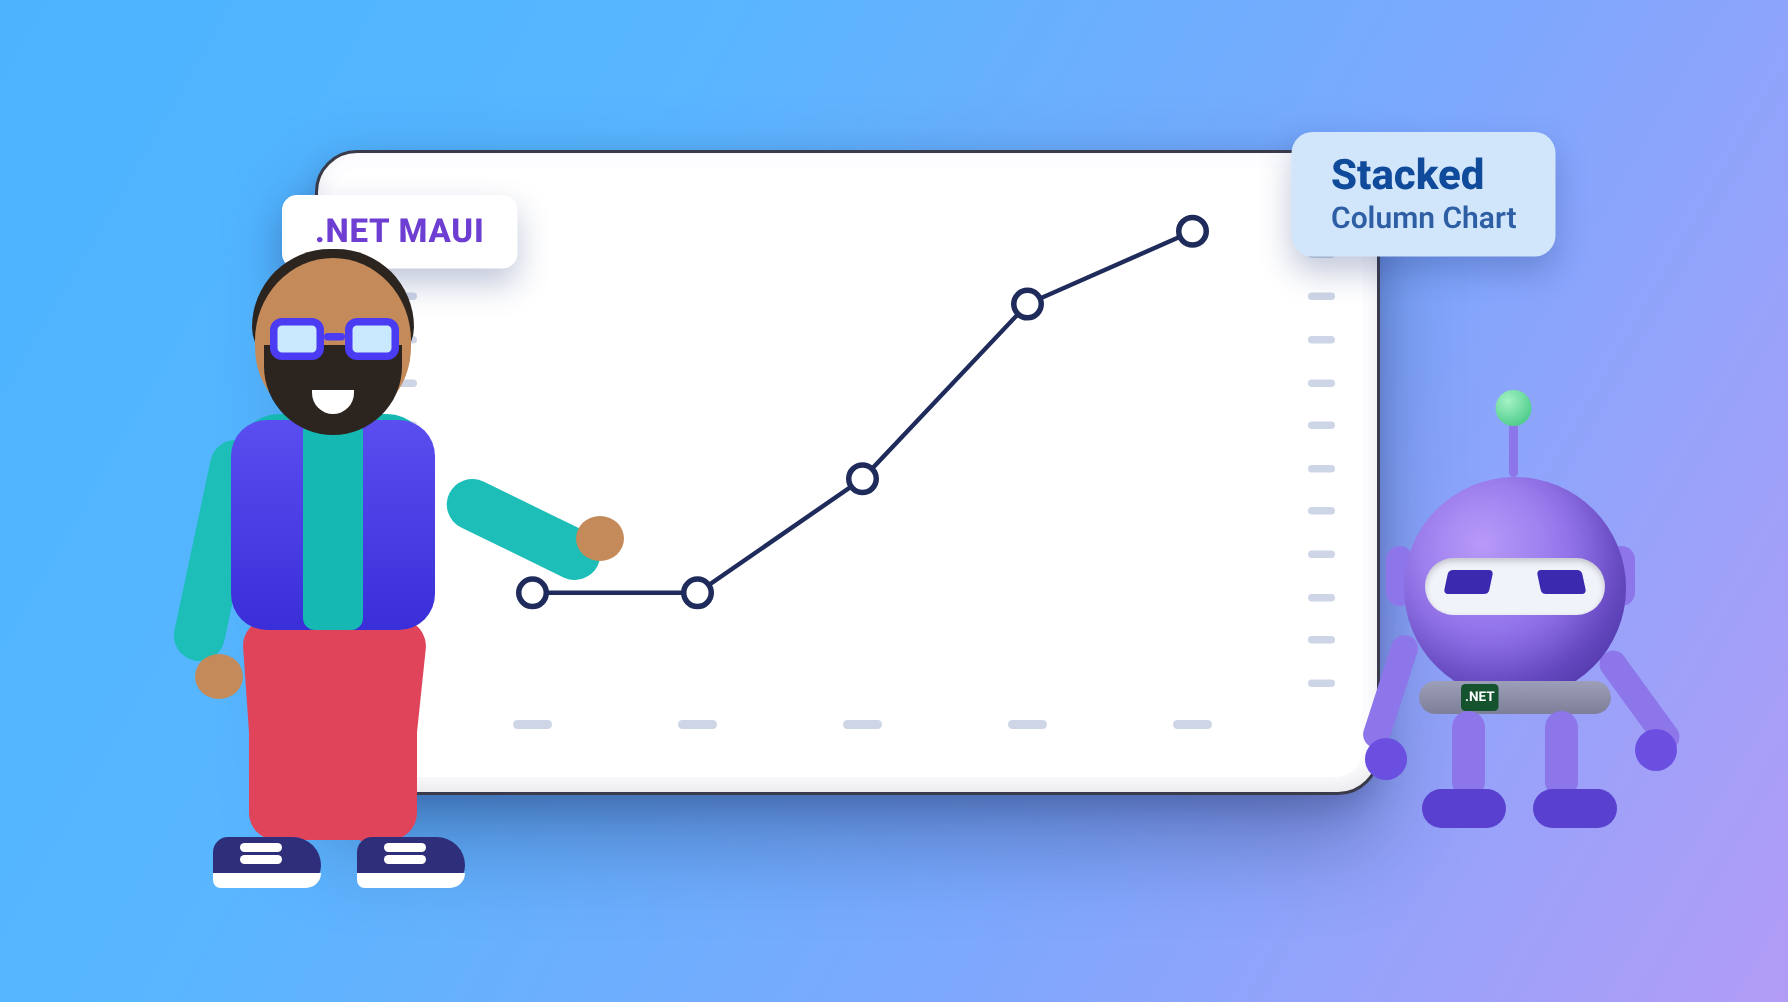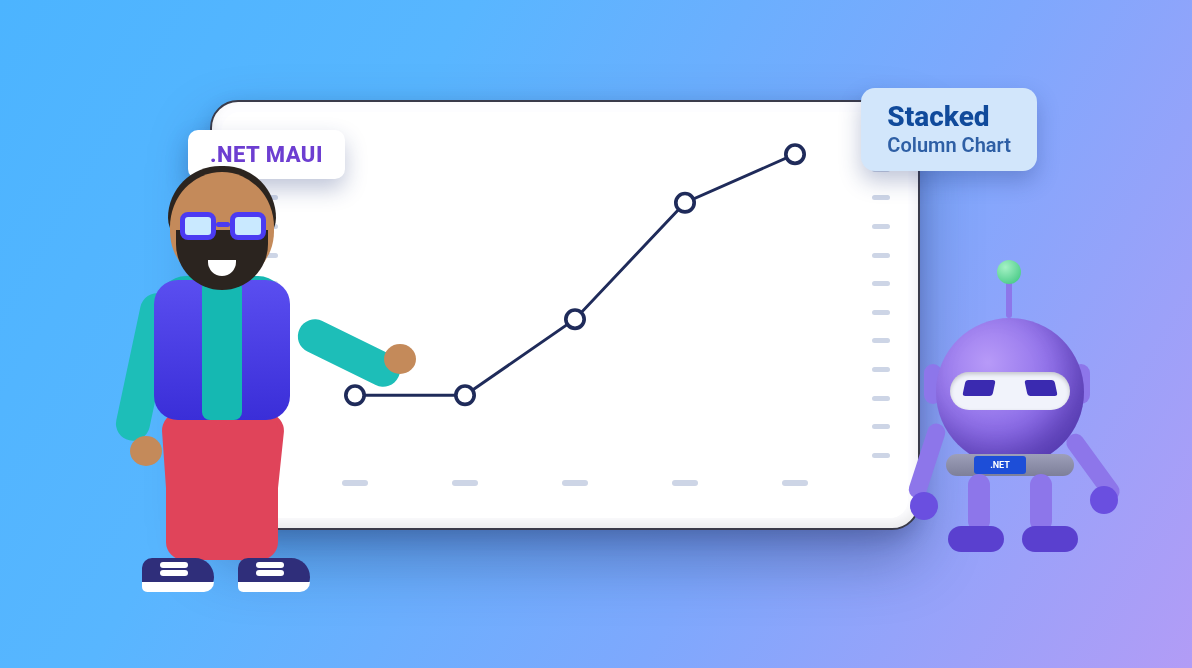--- a/index.html
+++ b/index.html
@@ -104,21 +104,21 @@
   .eye{position:absolute;width:30px;height:16px;border-radius:3px;background:#3a2ab0;top:112px}
   .eye.l{left:62px;transform:skewX(-12deg)}
   .eye.r{left:124px;transform:skewX(12deg)}
   .ant{position:absolute;left:104px;top:6px;width:6px;height:44px;background:#8d76ea;border-radius:4px}
   .bulb{position:absolute;left:95px;top:-8px;width:24px;height:24px;border-radius:50%;
     background:radial-gradient(circle at 35% 30%,#a5f2c5,#35c27a)}
   .ear{position:absolute;width:18px;height:40px;background:#8d76ea;border-radius:10px;top:96px}
   .ear.l{left:22px}.ear.r{right:22px}
   .belt{position:absolute;left:44px;top:186px;width:128px;height:22px;border-radius:14px;
     background:linear-gradient(#9d9fb9,#7d7f99)}
-  .tag{position:absolute;left:72px;top:188px;width:52px;height:18px;background:#1d4ed8;border-radius:3px;
+  .tag{position:absolute;left:72px;top:188px;width:25px;height:18px;background:#14532d;border-radius:3px;
     color:#fff;font-size:9px;font-weight:700;display:flex;align-items:center;justify-content:center}
   .barm{position:absolute;width:18px;height:78px;background:#8d76ea;border-radius:10px}
   .barm.l{left:16px;top:154px;transform:rotate(18deg)}
   .barm.r{right:10px;top:160px;transform:rotate(-36deg)}
   .bhand{position:absolute;width:28px;height:28px;border-radius:50%;background:#6a4fe0}
   .bhand.l{left:8px;top:224px}.bhand.r{right:-6px;top:218px}
   .bleg{position:absolute;width:22px;height:58px;background:#8d76ea;border-radius:12px;top:206px}
   .bleg.l{left:66px}.bleg.r{left:128px}
   .bfoot{position:absolute;width:56px;height:26px;background:#5a40cf;border-radius:18px;top:258px}
   .bfoot.l{left:46px}.bfoot.r{left:120px}

